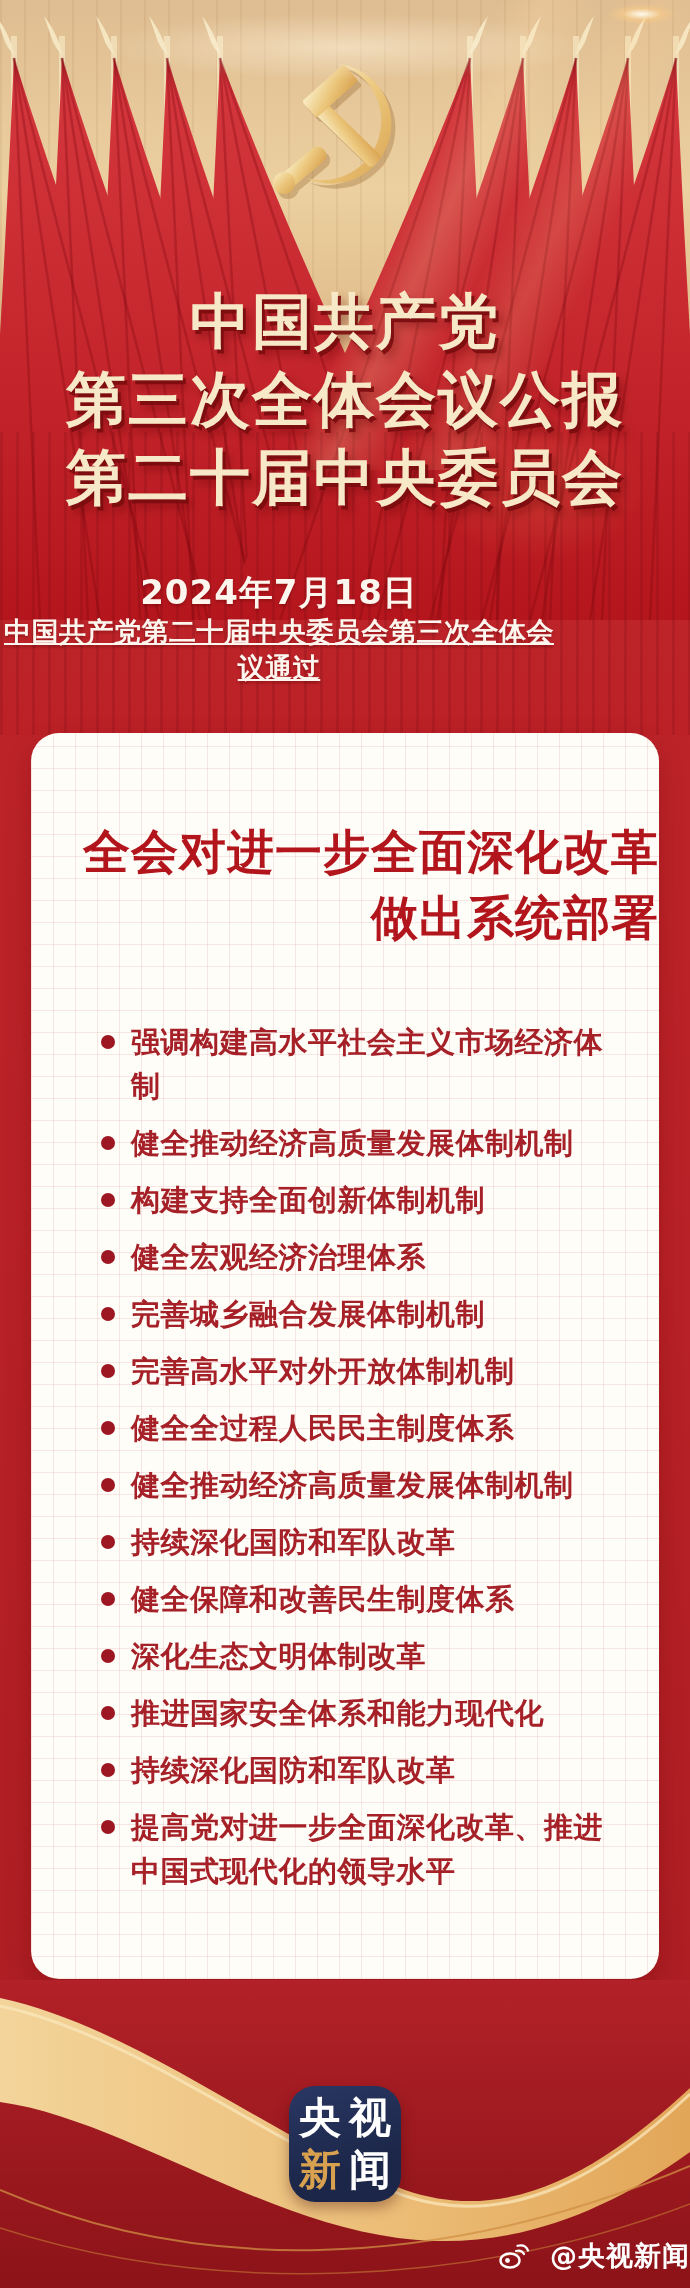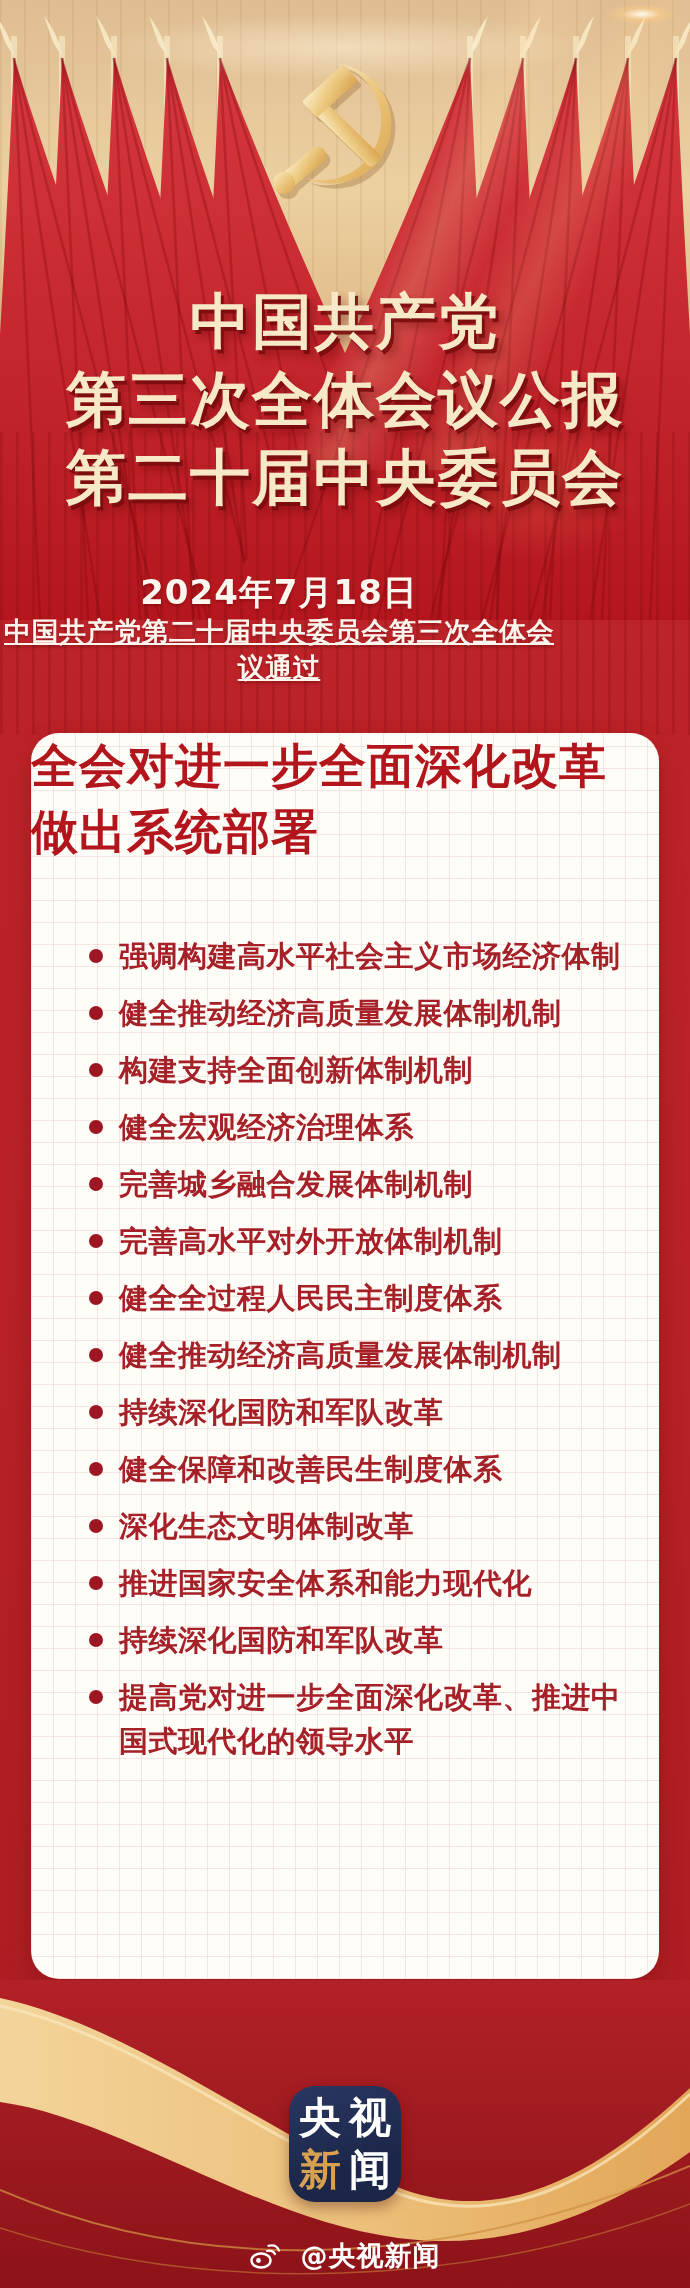--- a/index.html
+++ b/index.html
@@ -48,25 +48,25 @@
   
   .card{
     position:absolute;left:31px;top:733px;width:628px;height:1246px;border-radius:28px;
     background-color:#fffdf8;
     background-image:
       repeating-linear-gradient(0deg,rgba(226,176,176,.30) 0 1px,transparent 1px 22px),
       repeating-linear-gradient(90deg,rgba(226,176,176,.30) 0 1px,transparent 1px 22px);
     box-shadow:0 10px 24px rgba(100,0,0,.28);
   }
   .card-heading{
-    text-align:left;color:#b3151c;font-weight:800;
+    padding-top:86px;text-align:right;color:#b3151c;font-weight:800;
     font-size:47px;line-height:66px;letter-spacing:1px;
   }
   .reform-list{
-    list-style:none;margin:69px 0 0 4px;padding:0 36px 0 54px;
+    list-style:none;margin:69px 0 0 16px;padding:0 36px 0 54px;
   }
   .reform-list li{
     display:flex;align-items:flex-start;margin-bottom:13px;
     color:#a62028;font-weight:700;font-size:29px;line-height:44px;letter-spacing:.5px;
   }
   .dot{
     flex:none;width:14px;height:14px;border-radius:50%;background:#9c1722;
     margin:15px 16px 0 0;
   }
   
@@ -77,21 +77,21 @@
   .ribbon-svg{position:absolute;left:0;top:0;}
   .cctv-logo{
     position:absolute;left:289px;top:106px;width:112px;height:116px;border-radius:26px;
     background:linear-gradient(160deg,#2a3763,#1b2648 70%);
     box-shadow:0 6px 14px rgba(60,0,0,.35);
     display:grid;grid-template-columns:1fr 1fr;place-items:center;padding:6px;box-sizing:border-box;
   }
   .cctv-logo span{font-size:42px;font-weight:800;color:#ffffff;line-height:1;}
   .cctv-logo span.gold{color:#d8a14f;}
   .weibo-row{
-    position:absolute;left:0;bottom:14px;width:690px;display:flex;align-items:center;justify-content:center;gap:20px;
+    position:absolute;left:0;bottom:14px;width:690px;display:flex;align-items:center;justify-content:flex-end;gap:20px;
   }
   .weibo-handle{color:#ffffff;font-size:27px;font-weight:600;letter-spacing:1px;}
 </style>
 </head>
 <body>
 
 <div class="top-banner">
   <div class="wood-stripes"></div>
 
   <svg class="flags-svg" width="690" height="620" viewBox="0 0 690 620">

